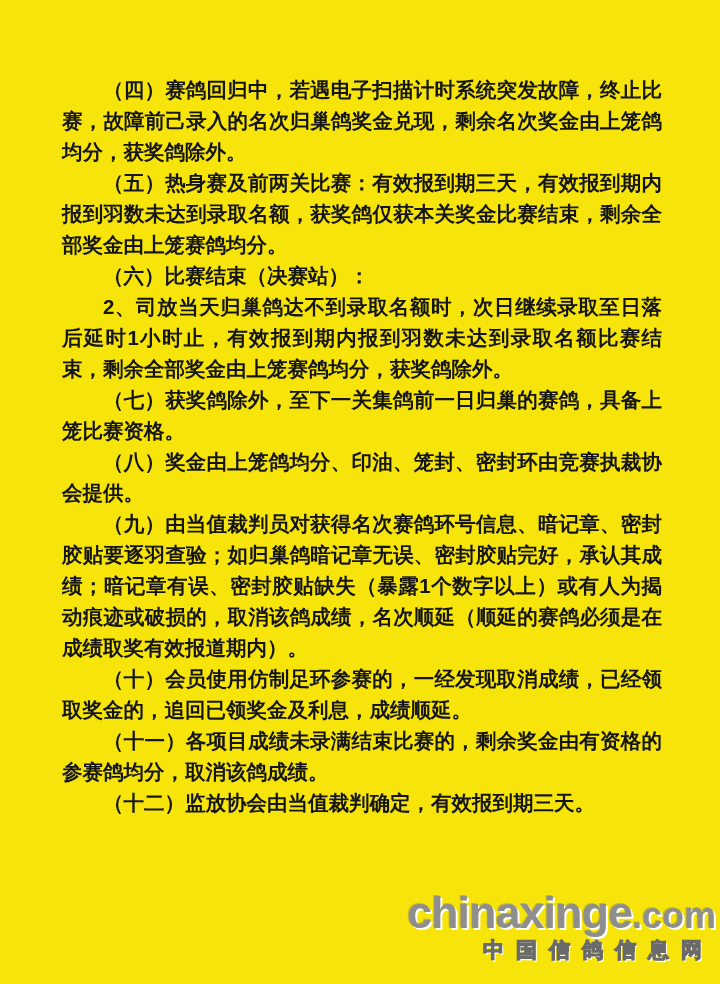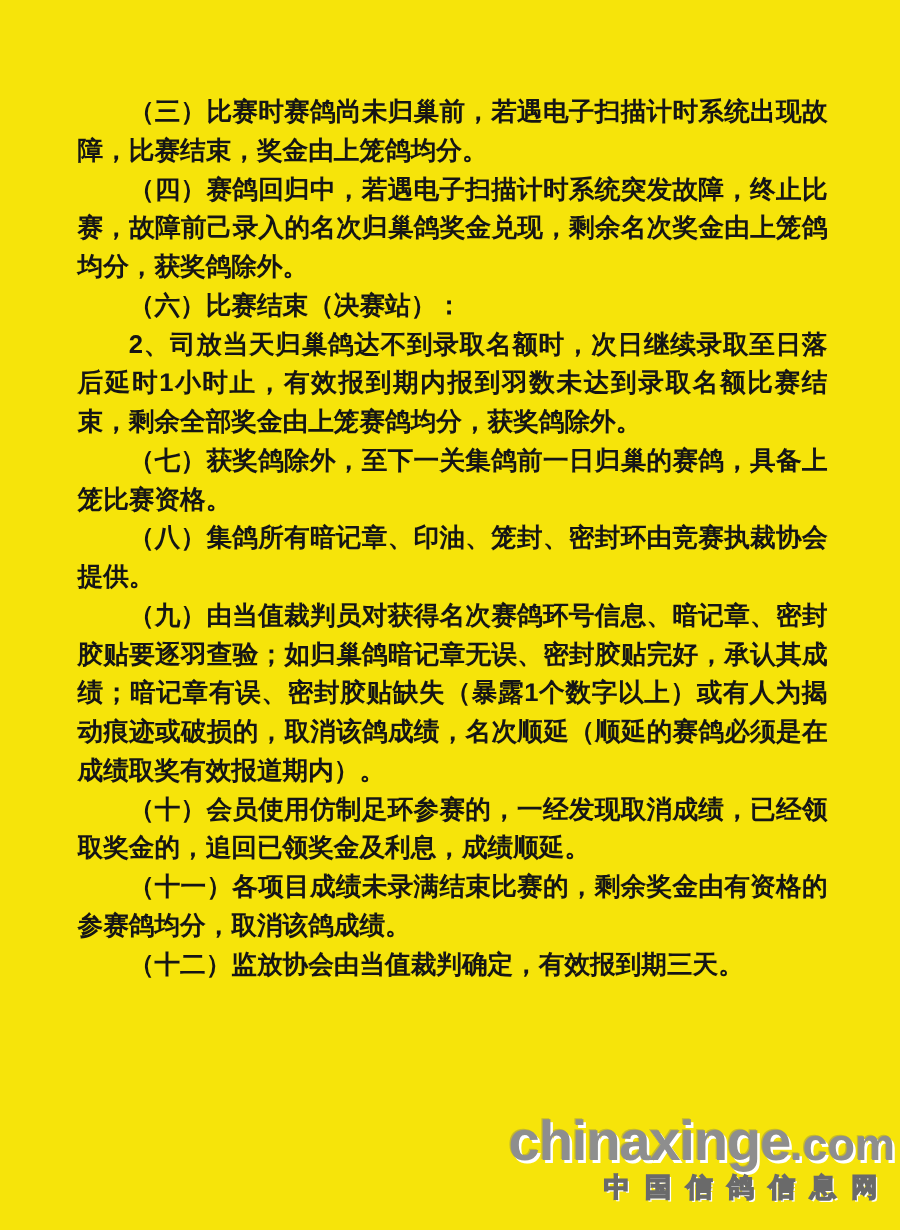--- a/index.html
+++ b/index.html
@@ -59,26 +59,26 @@
     -webkit-text-stroke:1.2px #6a6a6a;
     text-shadow:1.5px 1.5px 0 #ffffff;
     white-space:nowrap;
   }
 </style>
 </head>
 <body>
 
 <div class="page">
   <div class="content">
-    <p class="para">（三）比赛时赛鸽尚未归巢前，若遇电子扫描计时系统出现故障，比赛结束，奖金由上笼鸽均分。</p>
     <p class="para">（四）赛鸽回归中，若遇电子扫描计时系统突发故障，终止比赛，故障前己录入的名次归巢鸽奖金兑现，剩余名次奖金由上笼鸽均分，获奖鸽除外。</p>
+    <p class="para">（五）热身赛及前两关比赛：有效报到期三天，有效报到期内报到羽数未达到录取名额，获奖鸽仅获本关奖金比赛结束，剩余全部奖金由上笼赛鸽均分。</p>
     <p class="para">（六）比赛结束（决赛站）：</p>
     <p class="para">2、司放当天归巢鸽达不到录取名额时，次日继续录取至日落后延时1小时止，有效报到期内报到羽数未达到录取名额比赛结束，剩余全部奖金由上笼赛鸽均分，获奖鸽除外。</p>
     <p class="para">（七）获奖鸽除外，至下一关集鸽前一日归巢的赛鸽，具备上笼比赛资格。</p>
-    <p class="para">（八）集鸽所有暗记章、印油、笼封、密封环由竞赛执裁协会提供。</p>
+    <p class="para">（八）奖金由上笼鸽均分、印油、笼封、密封环由竞赛执裁协会提供。</p>
     <p class="para">（九）由当值裁判员对获得名次赛鸽环号信息、暗记章、密封胶贴要逐羽查验；如归巢鸽暗记章无误、密封胶贴完好，承认其成绩；暗记章有误、密封胶贴缺失（暴露1个数字以上）或有人为揭动痕迹或破损的，取消该鸽成绩，名次顺延（顺延的赛鸽必须是在成绩取奖有效报道期内）。</p>
     <p class="para">（十）会员使用仿制足环参赛的，一经发现取消成绩，已经领取奖金的，追回已领奖金及利息，成绩顺延。</p>
     <p class="para">（十一）各项目成绩未录满结束比赛的，剩余奖金由有资格的参赛鸽均分，取消该鸽成绩。</p>
     <p class="para">（十二）监放协会由当值裁判确定，有效报到期三天。</p>
   </div>
 
   <div class="watermark">
     <div class="wm-line1">
       <span class="wm-brand">chinaxinge</span><span class="wm-suffix">.com</span>
     </div>

